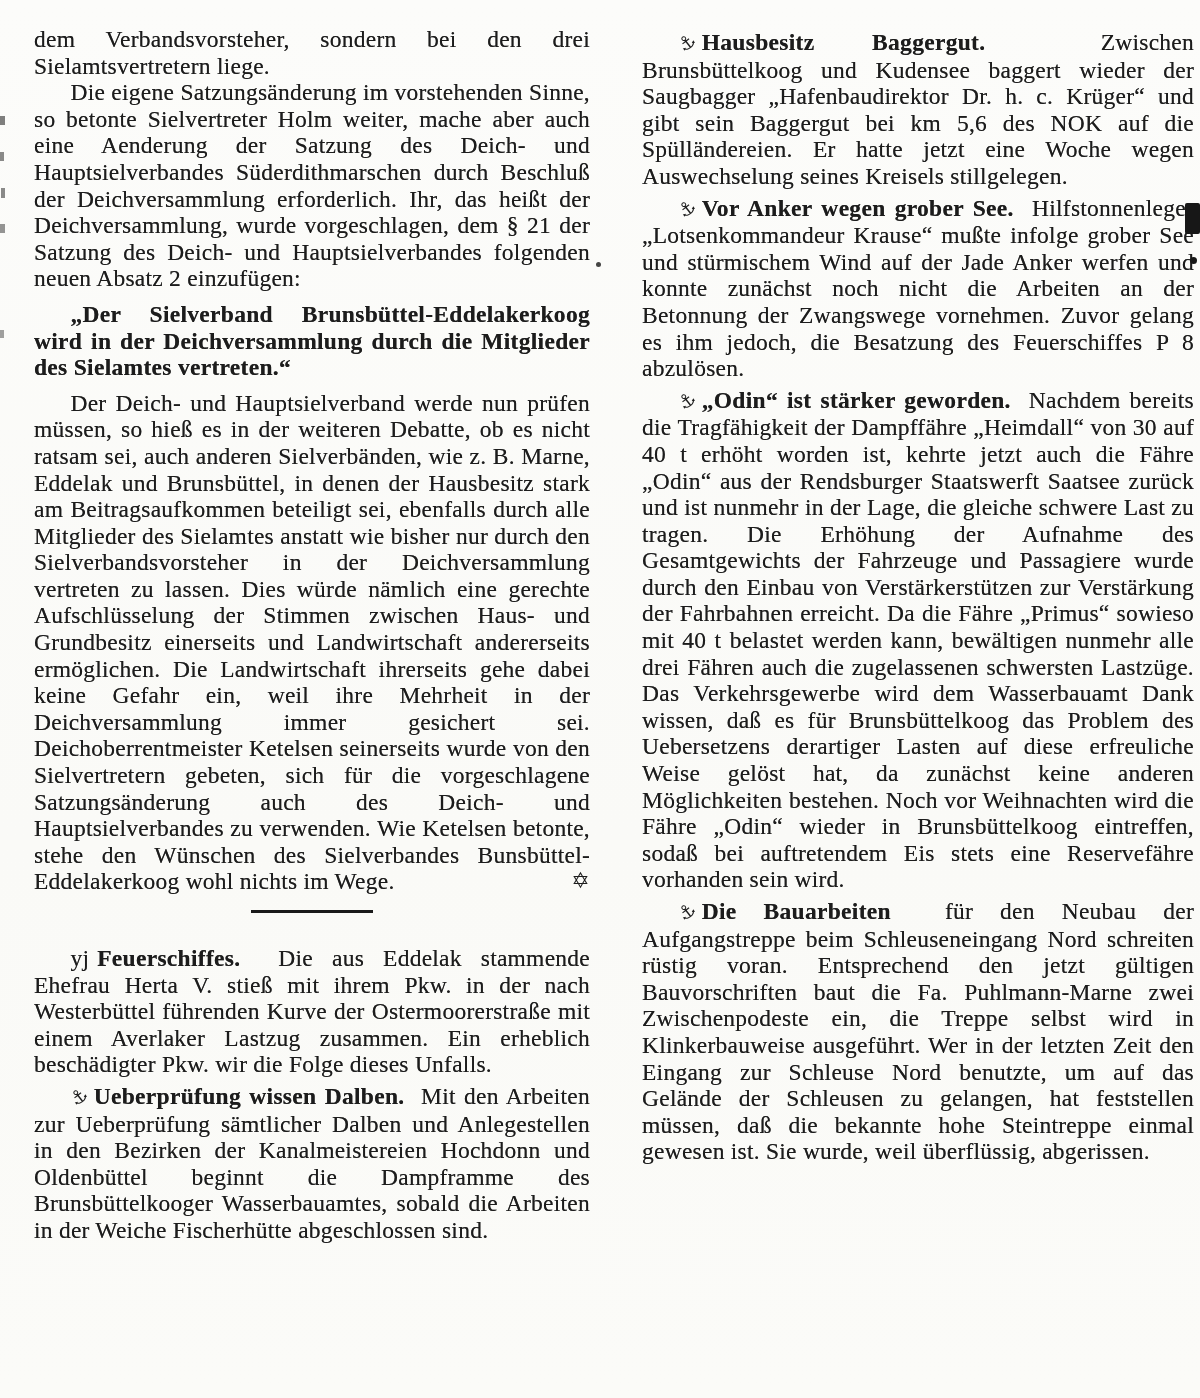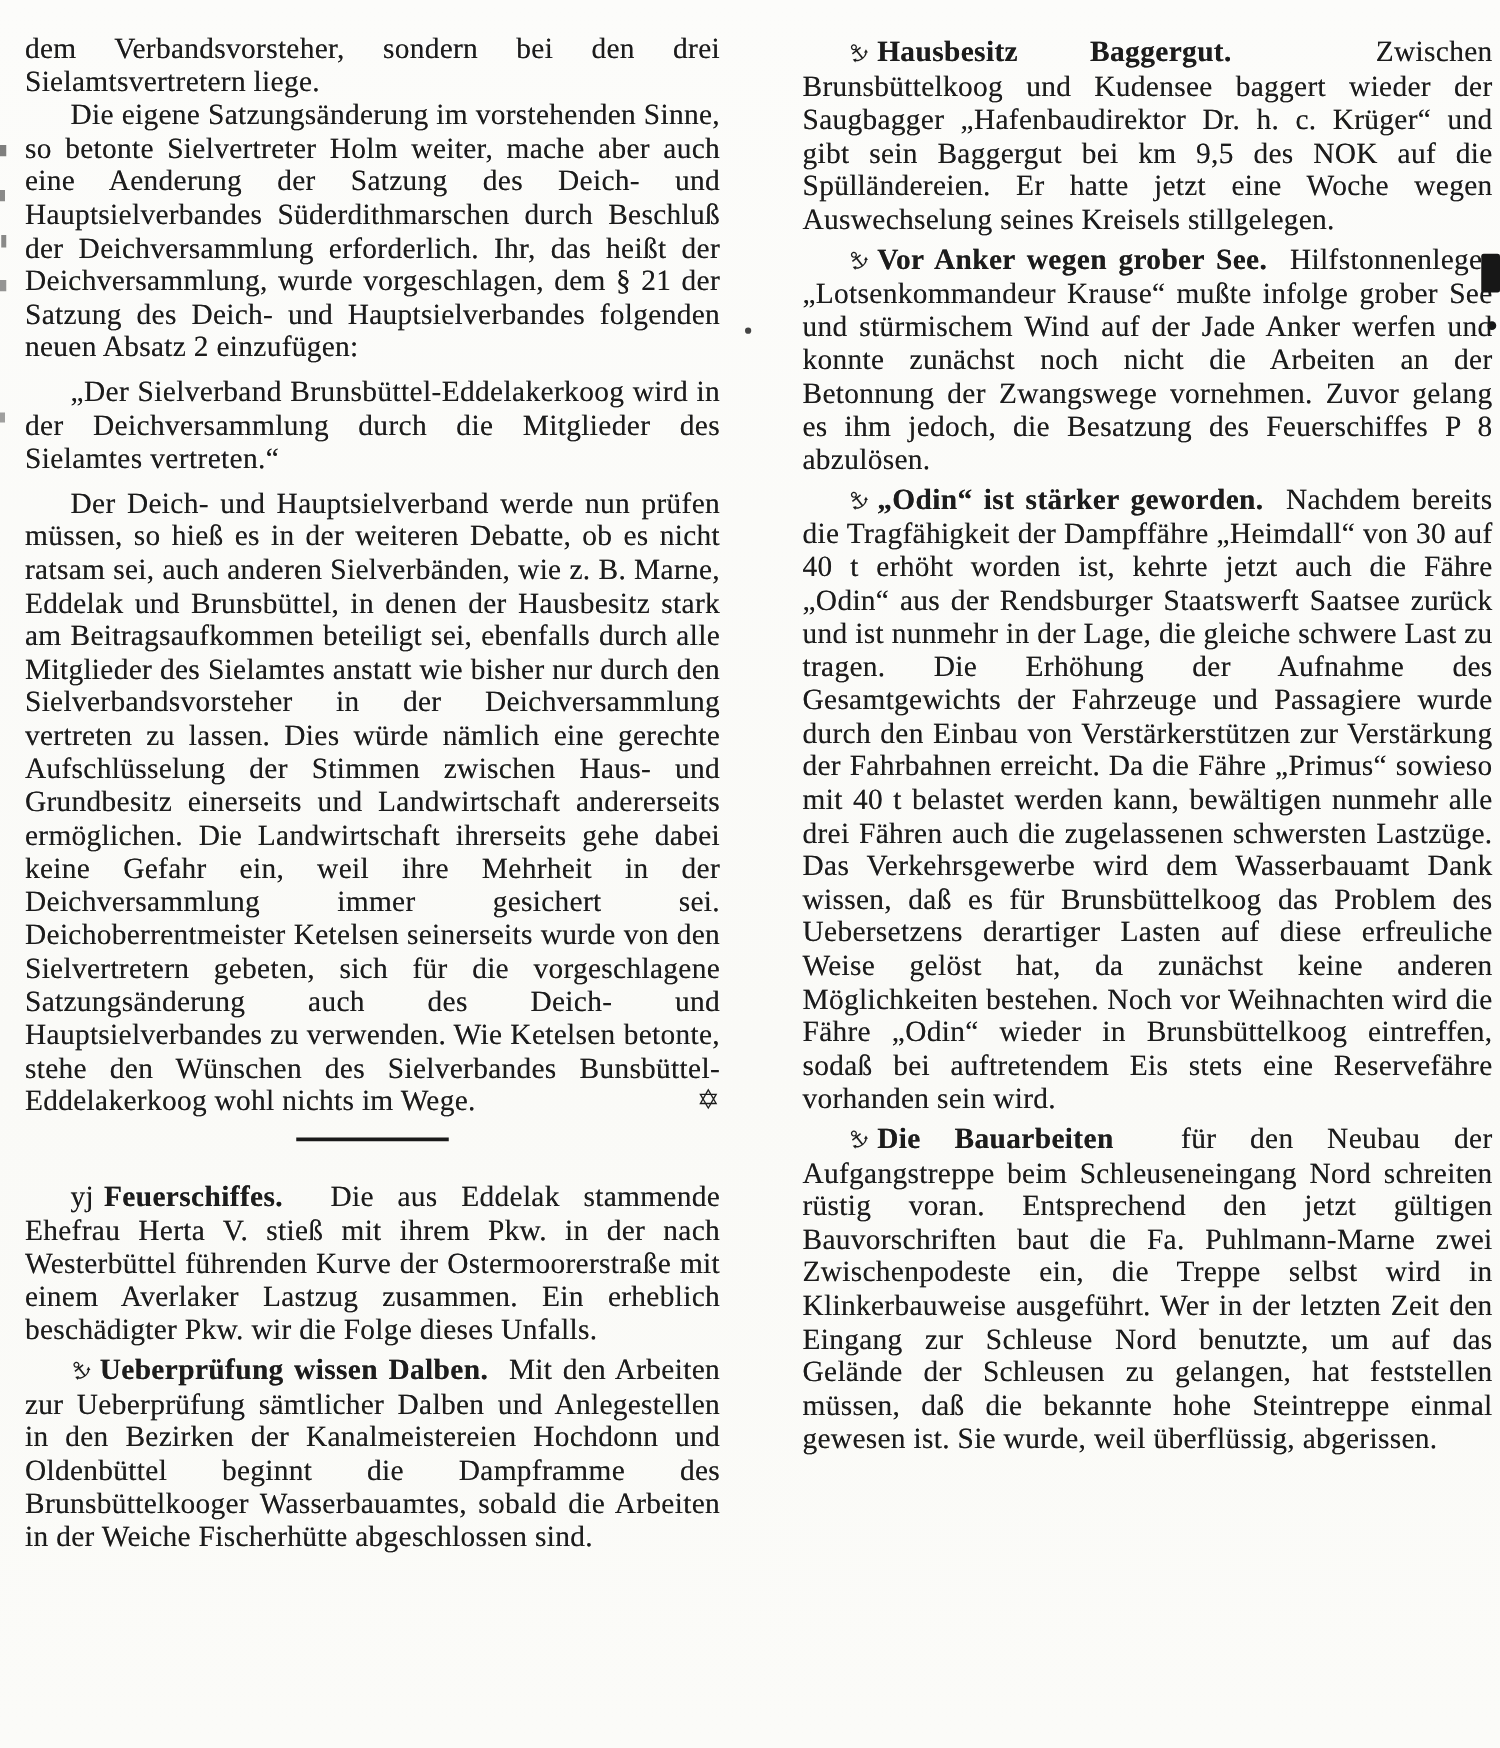--- a/index.html
+++ b/index.html
@@ -22,33 +22,33 @@
   }
   .col {
     position: absolute;
     top: 26px;
     text-align: justify;
     font-size: 23.5px;
     line-height: 26.6px;
     letter-spacing: 0.25px;
     text-shadow: 0 0 0.5px rgba(20,20,20,0.65);
   }
-  .col-left  { left: 20px;  width: 556px; }
+  .col-left  { left: 34px;  width: 556px; }
   .col-right { left: 642px; width: 552px; }
 
   p.para {
     margin: 0;
     text-indent: 1.55em;
   }
   p.para.noindent { text-indent: 0; }
 
   p.bold-quote {
     margin: 9px 0 9px 0;
     text-indent: 1.55em;
-    font-weight: 400;
+    font-weight: 700;
     letter-spacing: 0.3px;
   }
 
   .end-star {
     float: right;
     font-family: "DejaVu Sans", sans-serif;
     font-size: 22px;
     line-height: 26px;
     text-shadow: none;
   }
@@ -115,21 +115,21 @@
     <p class="para"><span>Der Deich- und Hauptsielverband werde nun prüfen müssen, so hieß es in der weiteren Debatte, ob es nicht ratsam sei, auch anderen Sielverbänden, wie z. B. Marne, Eddelak und Brunsbüttel, in denen der Hausbesitz stark am Beitragsaufkommen beteiligt sei, ebenfalls durch alle Mitglieder des Sielamtes anstatt wie bisher nur durch den Sielverbandsvorsteher in der Deichversammlung vertreten zu lassen. Dies würde nämlich eine gerechte Aufschlüsselung der Stimmen zwischen Haus- und Grundbesitz einerseits und Landwirtschaft andererseits ermöglichen. Die Landwirtschaft ihrerseits gehe dabei keine Gefahr ein, weil ihre Mehrheit in der Deichversammlung immer gesichert sei. Deichoberrentmeister Ketelsen seinerseits wurde von den Sielvertretern gebeten, sich für die vorgeschlagene Satzungsänderung auch des Deich- und Hauptsielverbandes zu verwenden. Wie Ketelsen betonte, stehe den Wünschen des Sielverbandes Bunsbüttel-Eddelakerkoog wohl nichts im Wege.</span><span class="end-star">✡</span></p>
 
     <hr class="article-divider">
 
     <p class="news-item"><span class="initials">yj</span><b>Feuerschiffes.</b>&nbsp; <span>Die aus Eddelak stammende Ehefrau Herta V. stieß mit ihrem Pkw. in der nach Westerbüttel führenden Kurve der Ostermoorerstraße mit einem Averlaker Lastzug zusammen. Ein erheblich beschädigter Pkw. wir die Folge dieses Unfalls.</span></p>
 
     <p class="news-item"><span class="dingbat anchor-glyph">⚓</span><b>Ueberprüfung wissen Dalben.</b>&nbsp; <span>Mit den Arbeiten zur Ueberprüfung sämtlicher Dalben und Anlegestellen in den Bezirken der Kanalmeistereien Hochdonn und Oldenbüttel beginnt die Dampframme des Brunsbüttelkooger Wasserbauamtes, sobald die Arbeiten in der Weiche Fischerhütte abgeschlossen sind.</span></p>
   </div>
 
   <div class="col col-right">
-    <p class="news-item"><span class="dingbat anchor-glyph">⚓</span><b>Hausbesitz Baggergut.</b>&nbsp; <span>Zwischen Brunsbüttelkoog und Kudensee baggert wieder der Saugbagger „Hafenbaudirektor Dr. h. c. Krüger“ und gibt sein Baggergut bei km 9,5 des NOK auf die Spülländereien. Er hatte jetzt eine Woche wegen Auswechselung seines Kreisels stillgelegen.</span></p>
+    <p class="news-item"><span class="dingbat anchor-glyph">⚓</span><b>Hausbesitz Baggergut.</b>&nbsp; <span>Zwischen Brunsbüttelkoog und Kudensee baggert wieder der Saugbagger „Hafenbaudirektor Dr. h. c. Krüger“ und gibt sein Baggergut bei km 5,6 des NOK auf die Spülländereien. Er hatte jetzt eine Woche wegen Auswechselung seines Kreisels stillgelegen.</span></p>
 
     <p class="news-item"><span class="dingbat anchor-glyph">⚓</span><b>Vor Anker wegen grober See.</b>&nbsp; <span>Hilfstonnenleger „Lotsenkommandeur Krause“ mußte infolge grober See und stürmischem Wind auf der Jade Anker werfen und konnte zunächst noch nicht die Arbeiten an der Betonnung der Zwangswege vornehmen. Zuvor gelang es ihm jedoch, die Besatzung des Feuerschiffes P 8 abzulösen.</span></p>
 
     <p class="news-item"><span class="dingbat anchor-glyph">⚓</span><b>„Odin“ ist stärker geworden.</b>&nbsp; <span>Nachdem bereits die Tragfähigkeit der Dampffähre „Heimdall“ von 30 auf 40 t erhöht worden ist, kehrte jetzt auch die Fähre „Odin“ aus der Rendsburger Staatswerft Saatsee zurück und ist nunmehr in der Lage, die gleiche schwere Last zu tragen. Die Erhöhung der Aufnahme des Gesamtgewichts der Fahrzeuge und Passagiere wurde durch den Einbau von Verstärkerstützen zur Verstärkung der Fahrbahnen erreicht. Da die Fähre „Primus“ sowieso mit 40 t belastet werden kann, bewältigen nunmehr alle drei Fähren auch die zugelassenen schwersten Lastzüge. Das Verkehrsgewerbe wird dem Wasserbauamt Dank wissen, daß es für Brunsbüttelkoog das Problem des Uebersetzens derartiger Lasten auf diese erfreuliche Weise gelöst hat, da zunächst keine anderen Möglichkeiten bestehen. Noch vor Weihnachten wird die Fähre „Odin“ wieder in Brunsbüttelkoog eintreffen, sodaß bei auftretendem Eis stets eine Reservefähre vorhanden sein wird.</span></p>
 
     <p class="news-item"><span class="dingbat anchor-glyph">⚓</span><b>Die Bauarbeiten</b>&nbsp; <span>für den Neubau der Aufgangstreppe beim Schleuseneingang Nord schreiten rüstig voran. Entsprechend den jetzt gültigen Bauvorschriften baut die Fa. Puhlmann-Marne zwei Zwischenpodeste ein, die Treppe selbst wird in Klinkerbauweise ausgeführt. Wer in der letzten Zeit den Eingang zur Schleuse Nord benutzte, um auf das Gelände der Schleusen zu gelangen, hat feststellen müssen, daß die bekannte hohe Steintreppe einmal gewesen ist. Sie wurde, weil überflüssig, abgerissen.</span></p>
 
   </div>
 
   <div class="artifact bar-right"></div>

